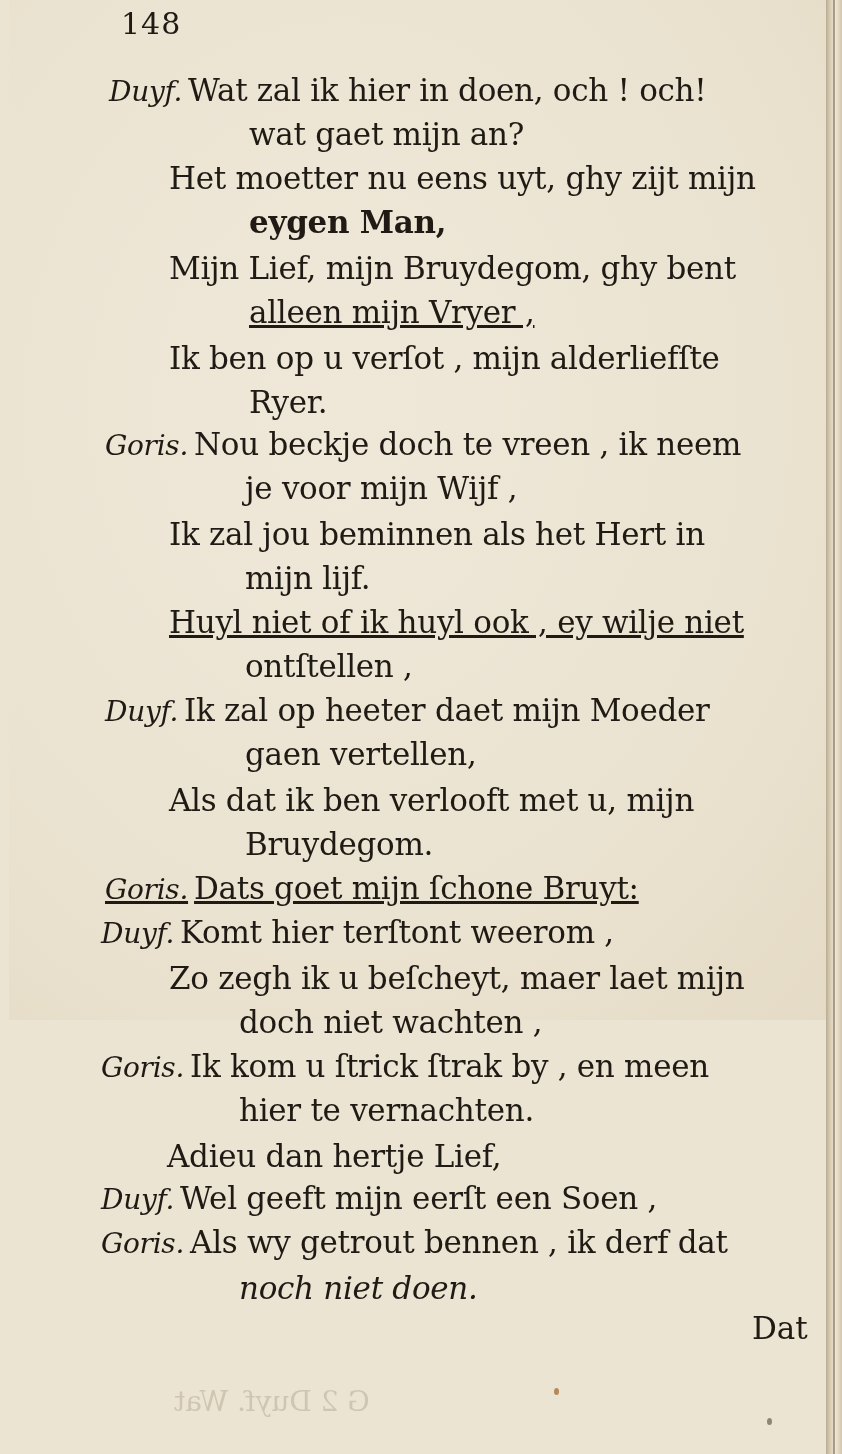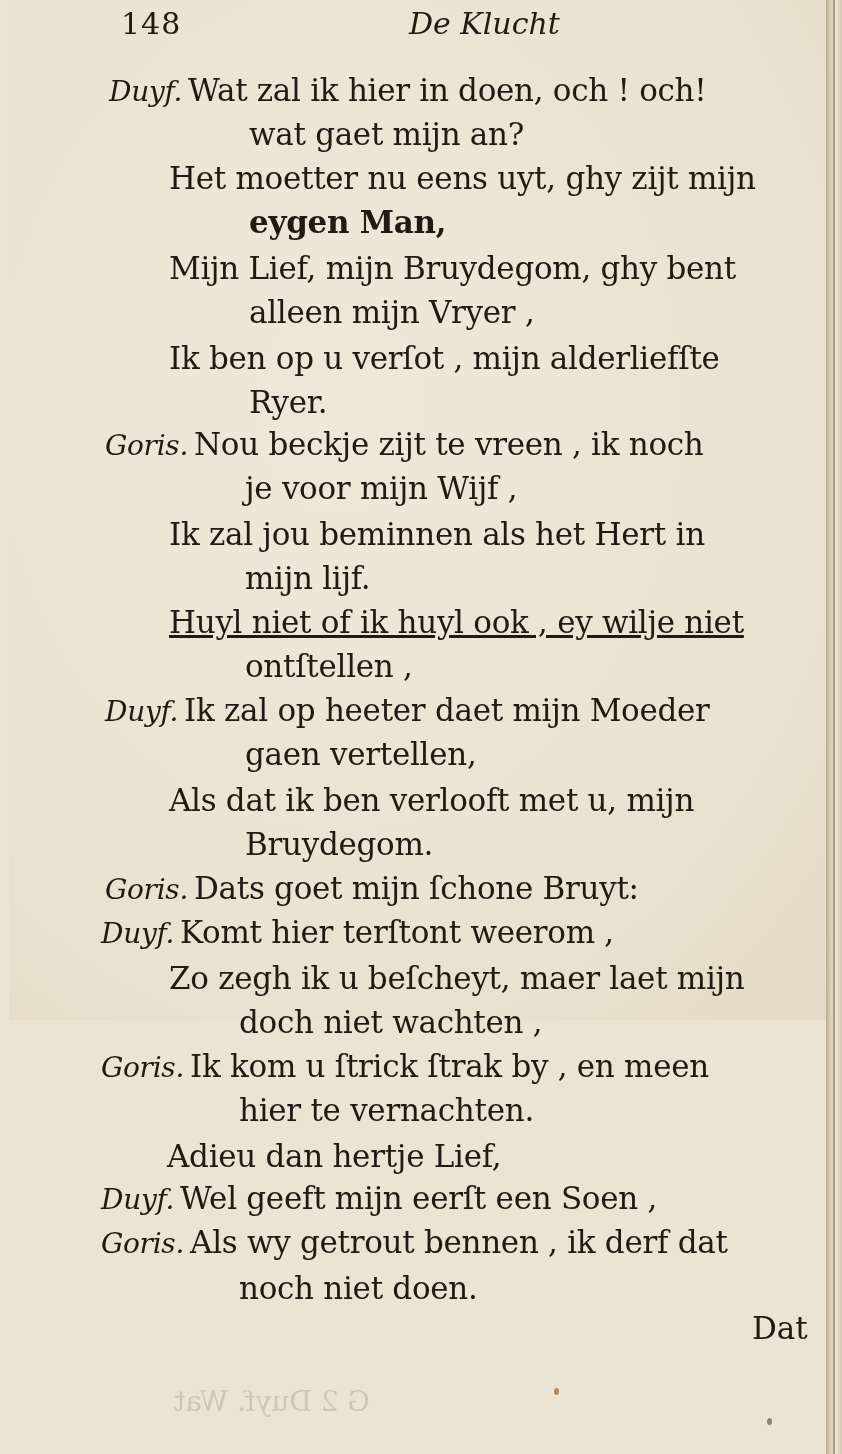--- a/index.html
+++ b/index.html
@@ -34,54 +34,53 @@
     transform: scaleX(-1);
   }
   .speck { position:absolute; width:5px; height:7px; border-radius:50%; background:#b48a5c; }
 </style>
 </head>
 <body>
 
 <div class="page">
   <div class="header">
     <span class="pagenum">148</span>
-    <span class="running-title">De Klucht</span>
   </div>
 
   <div class="ghost" style="left:165px; top:1385px;">G 2   Duyf. Wat</div>
 
   <div id="text-body">
       <div class="line" style="left: 100px; top: 58px;"><span class="speaker">Duyf.</span><span>Wat zal ik hier in doen, och ! och!</span></div>
       <div class="line" style="left: 240px; top: 102px;"><span>wat gaet mijn an?</span></div>
       <div class="line" style="left: 160px; top: 146px;"><span>Het moetter nu eens uyt, ghy zijt mijn</span></div>
       <div class="line" style="left: 240px; top: 190px; font-weight: bold;"><span>eygen Man,</span></div>
       <div class="line" style="left: 160px; top: 236px;"><span>Mijn Lief, mijn Bruydegom, ghy bent</span></div>
-      <div class="line" style="left: 240px; top: 280px;"><span>alleen mijn Vryer ,</span></div>
+      <div class="line" style="left: 240px; top: 280px; text-decoration: underline;"><span>alleen mijn Vryer ,</span></div>
       <div class="line" style="left: 160px; top: 326px;"><span>Ik ben op u verſot , mijn alderliefſte</span></div>
       <div class="line" style="left: 240px; top: 370px;"><span>Ryer.</span></div>
-      <div class="line" style="left: 96px; top: 412px;"><span class="speaker">Goris.</span><span>Nou beckje zijt te vreen , ik noch</span></div>
+      <div class="line" style="left: 96px; top: 412px;"><span class="speaker">Goris.</span><span>Nou beckje doch te vreen , ik neem</span></div>
       <div class="line" style="left: 236px; top: 456px;"><span>je voor mijn Wijf ,</span></div>
       <div class="line" style="left: 160px; top: 502px;"><span>Ik zal jou beminnen als het Hert in</span></div>
       <div class="line" style="left: 236px; top: 546px;"><span>mijn lijf.</span></div>
       <div class="line" style="left: 160px; top: 590px; text-decoration: underline;"><span>Huyl niet of ik huyl ook , ey wilje niet</span></div>
       <div class="line" style="left: 236px; top: 634px;"><span>ontſtellen ,</span></div>
       <div class="line" style="left: 96px; top: 678px; text-align: center;"><span class="speaker">Duyf.</span><span>Ik zal op heeter daet mijn Moeder</span></div>
       <div class="line" style="left: 236px; top: 722px;"><span>gaen vertellen,</span></div>
       <div class="line" style="left: 160px; top: 768px;"><span>Als dat ik ben verlooft met u, mijn</span></div>
       <div class="line" style="left: 236px; top: 812px;"><span>Bruydegom.</span></div>
-      <div class="line" style="left: 96px; top: 856px;"><span class="speaker">Goris.</span><span>Dats goet mijn ſchone Bruyt:</span></div>
+      <div class="line" style="left: 96px; top: 856px; text-decoration: underline;"><span class="speaker">Goris.</span><span>Dats goet mijn ſchone Bruyt:</span></div>
       <div class="line" style="left: 92px; top: 900px;"><span class="speaker">Duyf.</span><span>Komt hier terſtont weerom ,</span></div>
       <div class="line" style="left: 160px; top: 946px;"><span>Zo zegh ik u beſcheyt, maer laet mijn</span></div>
       <div class="line" style="left: 230px; top: 990px;"><span>doch niet wachten ,</span></div>
       <div class="line" style="left: 92px; top: 1034px;"><span class="speaker">Goris.</span><span>Ik kom u ſtrick ſtrak by , en meen</span></div>
       <div class="line" style="left: 230px; top: 1078px;"><span>hier te vernachten.</span></div>
       <div class="line" style="left: 158px; top: 1124px;"><span>Adieu dan hertje Lief,</span></div>
       <div class="line" style="left: 92px; top: 1166px; text-align: center;"><span class="speaker">Duyf.</span><span>Wel geeft mijn eerſt een Soen ,</span></div>
       <div class="line" style="left: 92px; top: 1210px;"><span class="speaker">Goris.</span><span>Als wy getrout bennen , ik derf dat</span></div>
-      <div class="line" style="left: 230px; top: 1256px;"><span>noch niet doen.</span></div>
+      <div class="line" style="left: 230px; top: 1256px; font-style: italic;"><span>noch niet doen.</span></div>
     </div>
 
   <span class="catch" style="left:743px; top:1310px;">Dat</span>
 
   <span class="speck" style="left:545px; top:1388px;"></span>
   <span class="speck" style="left:758px; top:1418px; background:#8d8578;"></span>
 </div>
 <div class="page-edge"></div>
 <div class="edge-line"></div>
 

